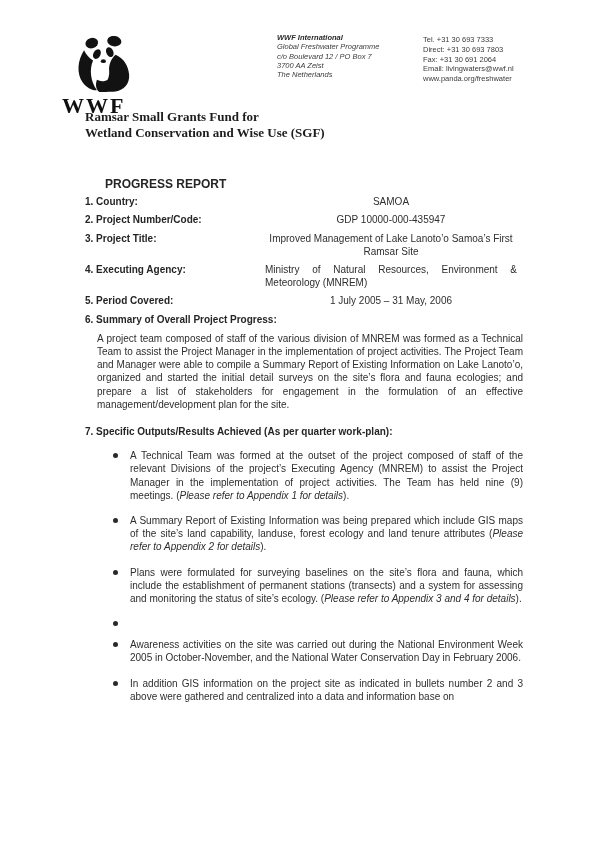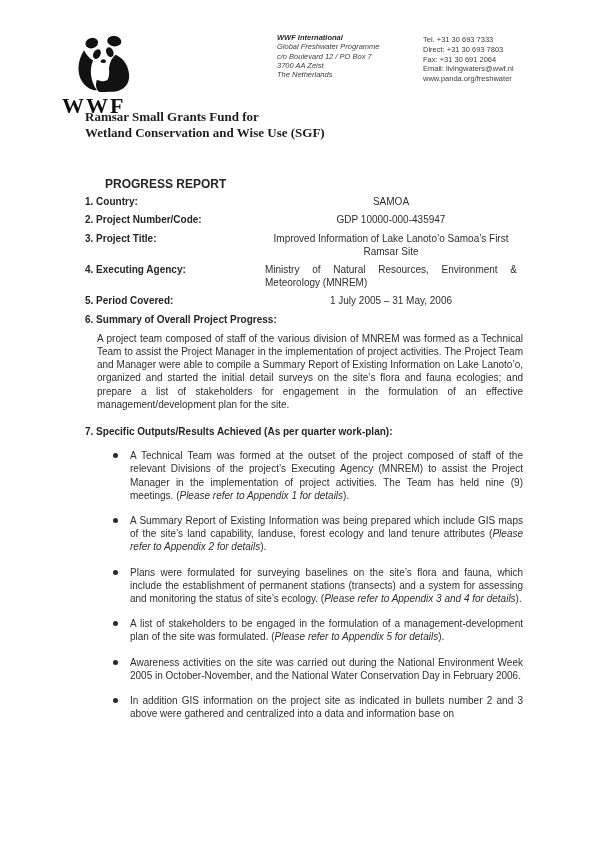--- a/index.html
+++ b/index.html
@@ -118,21 +118,21 @@
           <div class="field-value">SAMOA</div>
         </div>
 
         <div class="field-row">
           <div class="field-label">2. Project Number/Code:</div>
           <div class="field-value">GDP 10000-000-435947</div>
         </div>
 
         <div class="field-row">
           <div class="field-label">3. Project Title:</div>
-          <div class="field-value">Improved Information of Lake Lanoto’o Samoa’s First Ramsar Site</div>
+          <div class="field-value">Improved Management of Lake Lanoto’o Samoa’s First Ramsar Site</div>
         </div>
 
         <div class="field-row">
           <div class="field-label">4. Executing Agency:</div>
           <div class="field-value just">Ministry of Natural Resources, Environment &amp; Meteorology (MNREM)</div>
         </div>
 
         <div class="field-row">
           <div class="field-label">5. Period Covered:</div>
           <div class="field-value">1 July 2005 – 31 May, 2006</div>
@@ -156,21 +156,20 @@
           <div class="btext just"><span>A Summary Report of Existing Information was being prepared which include GIS maps of the site’s land capability, landuse, forest ecology and land tenure attributes (</span><span class="it">Please refer to Appendix 2 for details</span><span>).</span></div>
         </div>
 
         <div class="bullet">
           <span class="dot"></span>
           <div class="btext just"><span>Plans were formulated for surveying baselines on the site’s flora and fauna, which include the establishment of permanent stations (transects) and a system for assessing and monitoring the status of site’s ecology. (</span><span class="it">Please refer to Appendix 3 and 4 for details</span><span>).</span></div>
         </div>
 
         <div class="bullet">
           <span class="dot"></span>
-          <div class="btext just"><span>A list of stakeholders to be engaged in the formulation of a management-development plan of the site was formulated. (</span><span class="it">Please refer to Appendix 5 for details</span><span>).</span></div>
         </div>
 
         <div class="bullet">
           <span class="dot"></span>
           <div class="btext just"><span>Awareness activities on the site was carried out during the National Environment Week 2005 in October-November, and the National Water Conservation Day in February 2006.</span></div>
         </div>
 
         <div class="bullet">
           <span class="dot"></span>
           <div class="btext just"><span>In addition GIS information on the project site as indicated in bullets number 2 and 3 above were gathered and centralized into a data and information base on</span></div>

